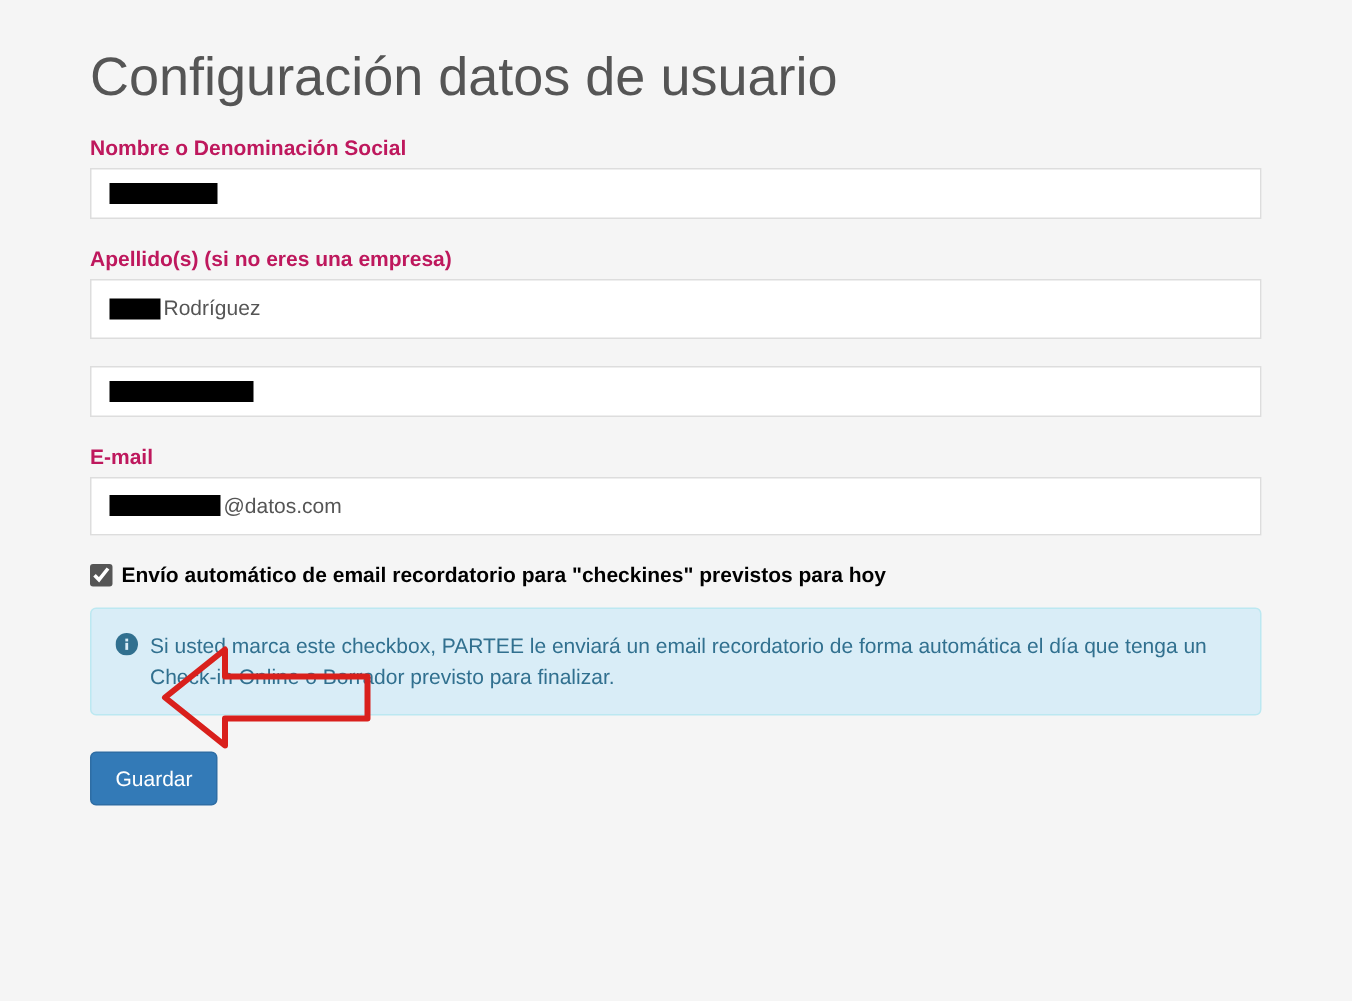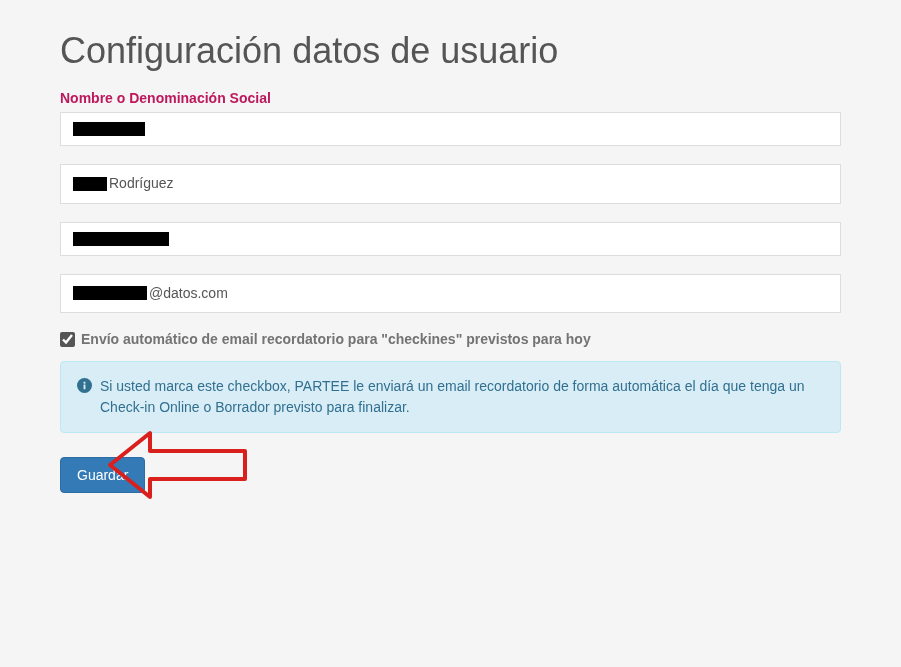--- a/index.html
+++ b/index.html
@@ -46,21 +46,21 @@
       margin-bottom: 14px;
     }
     .checkbox-row input[type="checkbox"] {
       width: 15px;
       height: 15px;
       accent-color: #555;
     }
     .checkbox-row label {
       font-weight: 700;
       font-size: 14px;
-      color: #737373;
+      color: #000000;
     }
     .alert-info {
       background: #d9edf7;
       border: 1px solid #bce8f1;
       border-radius: 4px;
       padding: 14px 16px;
       color: #31708f;
       font-size: 14px;
       line-height: 1.5;
       margin-bottom: 24px;
@@ -112,38 +112,40 @@
     <label class="form-label">Nombre o Denominación Social</label>
     <div class="form-control">
       <span class="input-inner">
         <span class="redact" style="width: 72px;"></span>
         <span></span>
       </span>
     </div>
   </div>
 
   <div class="form-group">
+    <label class="form-label">Apellido(s) (si no eres una empresa)</label>
     <div class="form-control">
       <span class="input-inner">
         <span class="redact" style="width: 34px;"></span>
         <span>Rodríguez</span>
       </span>
     </div>
   </div>
 
   <div class="form-group">
     <div class="form-control">
       <span class="input-inner">
         <span class="redact" style="width: 96px;"></span>
         <span></span>
       </span>
     </div>
   </div>
 
   <div class="form-group">
+    <label class="form-label">E-mail</label>
     <div class="form-control">
       <span class="input-inner">
         <span class="redact" style="width: 74px;"></span>
         <span>@datos.com</span>
       </span>
     </div>
   </div>
 
   <div class="checkbox-row">
     <input type="checkbox" checked="" style="">

